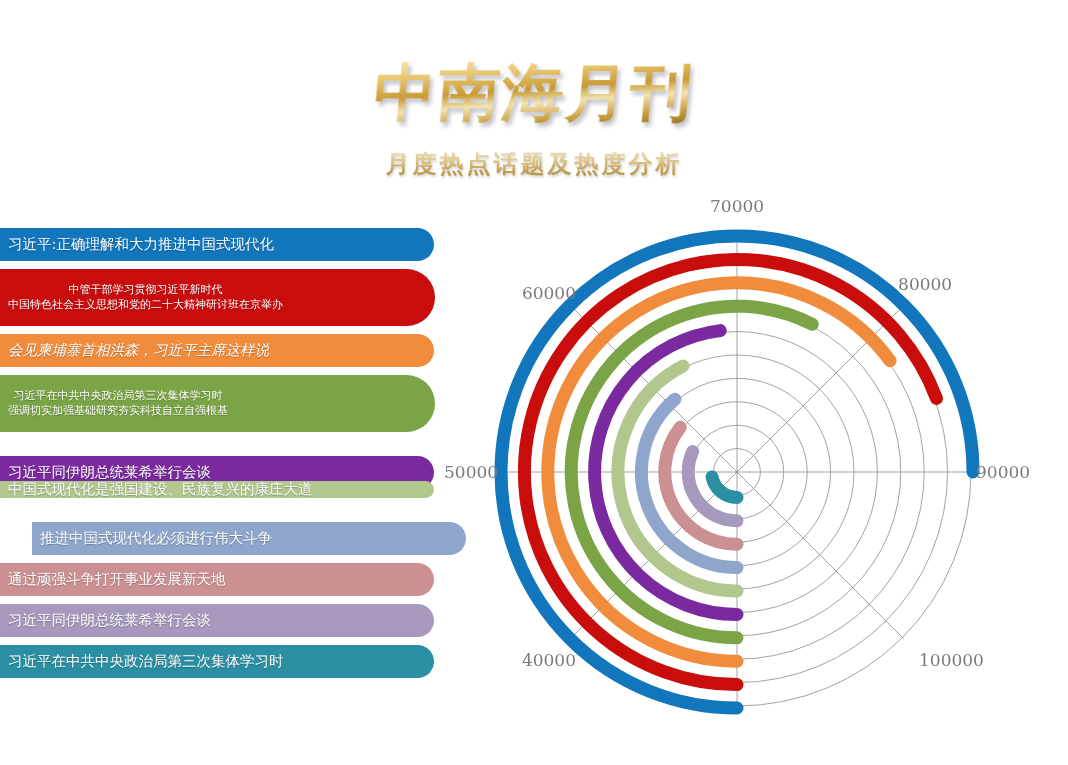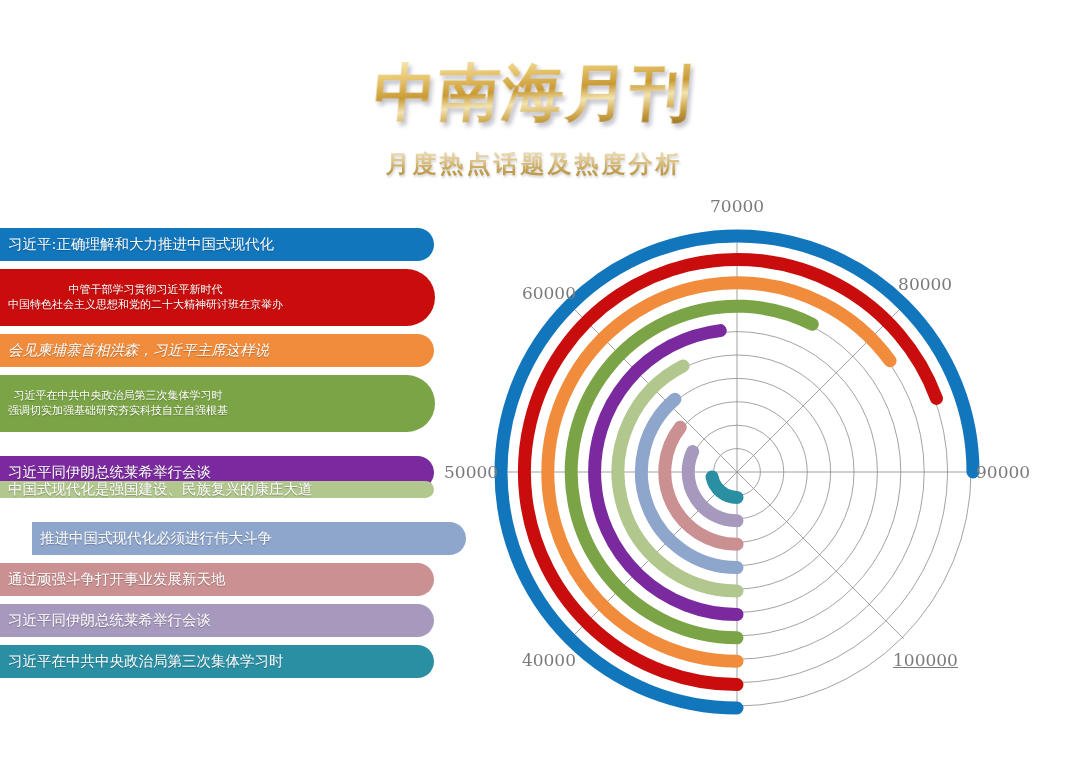--- a/index.html
+++ b/index.html
@@ -149,17 +149,17 @@
           <path d="M 297.00 307.40 A 25.400000000000006 25.400000000000006 0 0 1 272.09 286.96" fill="none" stroke="#2b8fa4" stroke-width="13" stroke-linecap="round"></path>
         </g>
     </svg>
     <div id="ticks">
         <div class="tick-label" style="left: 81.9096px; top: 460.09px;">40000</div>
         <div class="tick-label" style="left: 4px; top: 272px;">50000</div>
         <div class="tick-label" style="left: 81.9096px; top: 93px;">60000</div>
         <div class="tick-label" style="left: 270px; top: 6px;">70000</div>
         <div class="tick-label" style="left: 458.09px; top: 83.9096px;">80000</div>
         <div class="tick-label" style="left: 536px; top: 272px;">90000</div>
-        <div class="tick-label" style="left: 453px; top: 460.09px; text-decoration: underline;">100000</div>
+        <div class="tick-label" style="left: 479px; top: 460.09px;">100000</div>
       </div>
   </div>
 
 </div>
 
 </body></html>

